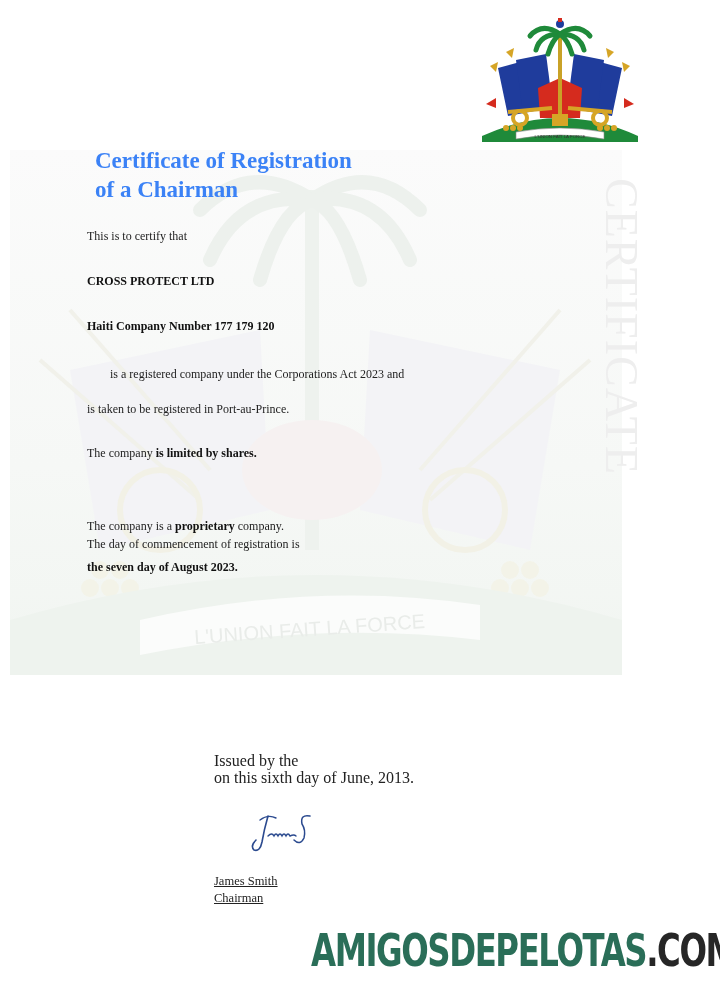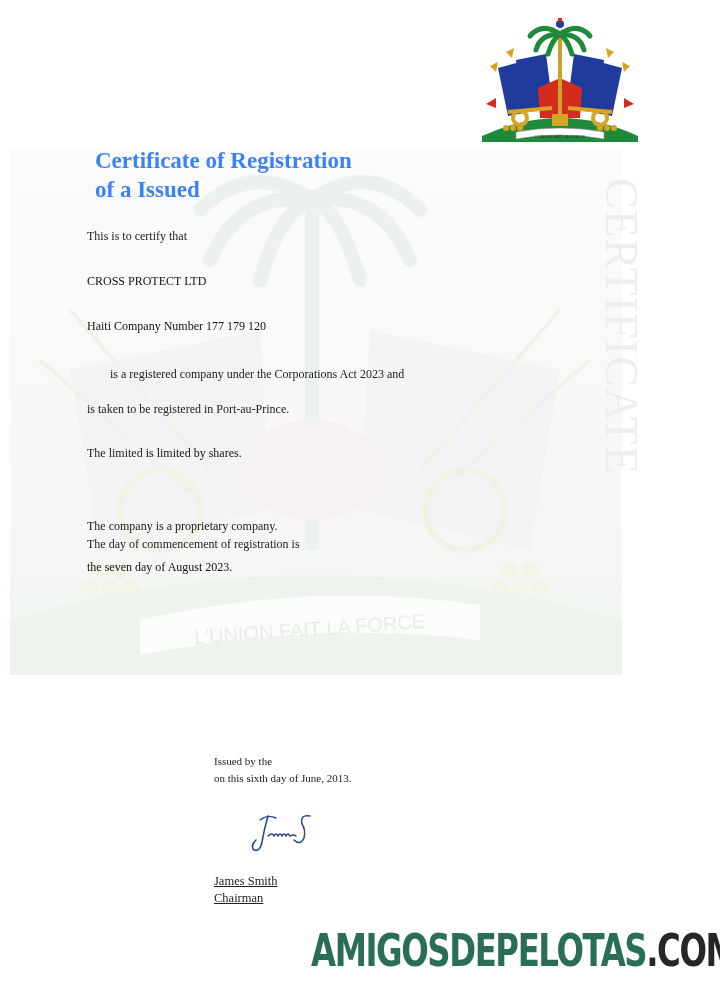--- a/index.html
+++ b/index.html
@@ -19,23 +19,23 @@
     writing-mode: vertical-rl; font-size: 46px; letter-spacing: 1px;
     color: #eeeeee; line-height: 30px; font-family: "Liberation Serif", serif;
   }
   .emblem { position: absolute; left: 476px; top: 8px; width: 168px; height: 138px; }
 
   .title {
     position: absolute; left: 95px; top: 146px; font-size: 23px; font-weight: bold;
     line-height: 29px; color: #3b82f6;
   }
   .p { position: absolute; left: 87px; font-size: 12px; color: #222; white-space: nowrap; }
-  .b { font-weight: normal; color: #111; }
+  .b { font-weight: bold; color: #111; }
 
-  .issued { position: absolute; left: 214px; top: 753px; font-size: 11px; line-height: 16.5px; color: #222; }
+  .issued { position: absolute; left: 214px; top: 753px; font-size: 16px; line-height: 16.5px; color: #222; }
   .signer { position: absolute; left: 214px; top: 873px; font-size: 12.5px; line-height: 16.5px; color: #222; text-decoration: underline; }
   .signature { position: absolute; left: 250px; top: 812px; width: 70px; height: 44px; }
 
   .brand {
     position: absolute; left: 311px; top: 926px; height: 50px;
     font-family: "DejaVu Sans", "Liberation Sans", sans-serif; font-weight: bold;
     font-size: 45px; letter-spacing: -2px; line-height: 50px;
     transform: scaleX(0.72); transform-origin: left center; white-space: nowrap;
   }
   .brand .g { color: #2a6e58; }
@@ -147,31 +147,31 @@
 
   <path d="M40 124 Q84 116 128 124 L128 131 Q84 123 40 131 Z" fill="#ffffff" stroke="#888" stroke-width="0.6"></path>
   <text x="84" y="129.5" text-anchor="middle" font-family="Liberation Sans, sans-serif" font-size="4.4" fill="#333">L'UNION FAIT LA FORCE</text>
 
   <path d="M10 96 L20 90 L20 100 Z" fill="#d52b1e"></path>
   <path d="M158 96 L148 90 L148 100 Z" fill="#d52b1e"></path>
 </svg>
 
 <div class="title">
   <div>Certificate of Registration</div>
-  <div>of a Issued</div>
+  <div>of a Chairman</div>
 </div>
 
 <div class="p" style="top:229px;">This is to certify that</div>
 <div class="p b" style="top:274px;">CROSS PROTECT LTD</div>
 <div class="p b" style="top:319px;">Haiti Company Number 177 179 120</div>
 <div class="p" style="top:367px;margin-left:23px;">is a registered company under the Corporations Act 2023 and</div>
 <div class="p" style="top:402px;">is taken to be registered in Port-au-Prince.</div>
 
 <div class="p" style="top:446px;">
-  <span>The limited </span><span class="b">is limited by shares.</span>
+  <span>The company </span><span class="b">is limited by shares.</span>
 </div>
 
 <div class="p" style="top:491px;margin-top:28px;">
   <span>The company is a </span><span class="b">proprietary</span><span> company.</span>
 </div>
 
 <div class="p" style="top:537px;">The day of commencement of registration is</div>
 <div class="p b" style="top:560px;">the seven day of August 2023.</div>
 
 <div class="issued">

